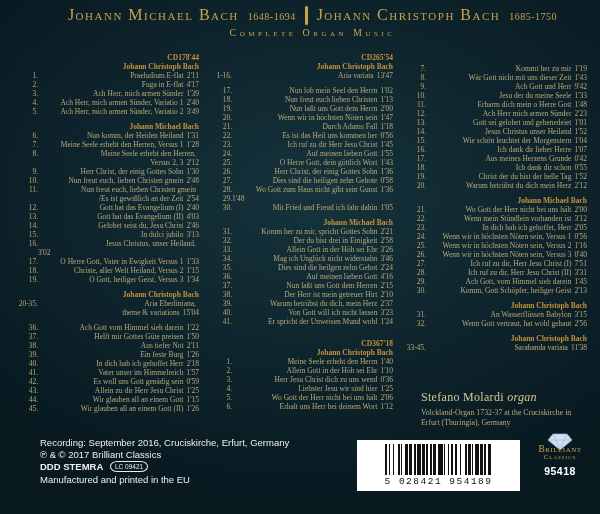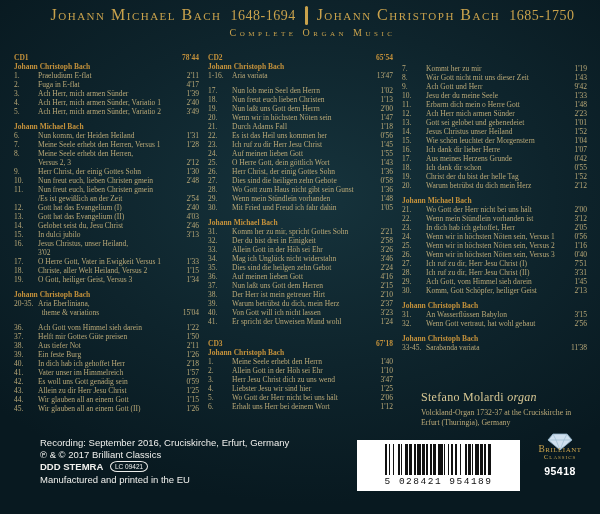--- a/index.html
+++ b/index.html
@@ -6,27 +6,27 @@
   .cover{
     position:relative;width:600px;height:514px;overflow:hidden;
     background:radial-gradient(ellipse 70% 60% at 50% 38%, #16333c 0%, #0e242c 55%, #081920 100%);
     font-family:"Liberation Serif","DejaVu Serif",serif;
     padding-left:25px;
   }
   
   .hdr{position:absolute;top:6px;left:0;width:100%;text-align:center;color:var(--c-gold,#c9a24c);}
   .hdr-line{display:flex;justify-content:center;align-items:baseline;gap:9px;}
   .hdr-name{font-variant:small-caps;font-size:16px;letter-spacing:1.5px;}
-  .hdr-dates{font-size:14px;letter-spacing:.5px;}
+  .hdr-dates{font-size:10px;letter-spacing:.5px;}
   .hdr-div{width:3px;height:17px;border-radius:2px;background:var(--c-gold,#c9a24c);align-self:center;
            box-shadow:0 -1px 0 var(--c-gold,#c9a24c),0 1px 0 var(--c-gold,#c9a24c);}
   .hdr-sub{margin-top:3px;font-variant:small-caps;font-size:10px;letter-spacing:3.5px;}
   
   .cols{position:absolute;top:53px;left:14px;width:574px;display:flex;gap:9px;}
-  .col{width:185px;font-size:7.5px;line-height:9px;color:var(--c-track,#b9a877);}
+  .col{width:185px;font-size:7.5px;line-height:9px;color:var(--c-track,#b9a877);text-align:right;}
   .col:nth-child(3){padding-top:11px;}
   .row{display:flex;}
   .no{flex:0 0 auto;min-width:24px;white-space:nowrap;}
   .ttl{flex:1 1 auto;padding-right:3px;white-space:pre-wrap;}
   .time{flex:0 0 auto;}
   .sec{font-weight:bold;color:var(--c-section,#c3913b);}
   .disc{font-weight:bold;color:var(--c-section,#c3913b);}
   .disc .dlabel{flex:1;}
   .gap{height:6px;}
   .gap.big{height:13px;}
@@ -323,21 +323,20 @@
           <span class="ttl">Dies sind die heiligen zehn Gebote</span>
           <span class="time">0'58</span>
         </div>
         <div class="row">
           <span class="no">28.</span>
           <span class="ttl">Wo Gott zum Haus nicht gibt sein Gunst</span>
           <span class="time">1'36</span>
         </div>
         <div class="row">
           <span class="no">29.</span>
-          <span class="ttl">Wenn mein Stündlein vorhanden</span>
           <span class="time">1'48</span>
         </div>
         <div class="row">
           <span class="no">30.</span>
           <span class="ttl">Mit Fried und Freud ich fahr dahin</span>
           <span class="time">1'05</span>
         </div>
         <div class="gap"></div>
         <div class="sec">Johann Michael Bach</div>
         <div class="row">
@@ -407,21 +406,21 @@
           <span class="time">1'40</span>
         </div>
         <div class="row">
           <span class="no">2.</span>
           <span class="ttl">Allein Gott in der Höh sei Ehr</span>
           <span class="time">1'10</span>
         </div>
         <div class="row">
           <span class="no">3.</span>
           <span class="ttl">Herr Jesu Christ dich zu uns wend</span>
-          <span class="time">3'47</span>
+          <span class="time">0'36</span>
         </div>
         <div class="row">
           <span class="no">4.</span>
           <span class="ttl">Liebster Jesu wir sind hier</span>
           <span class="time">1'25</span>
         </div>
         <div class="row">
           <span class="no">5.</span>
           <span class="ttl">Wo Gott der Herr nicht bei uns hält</span>
           <span class="time">2'06</span>

